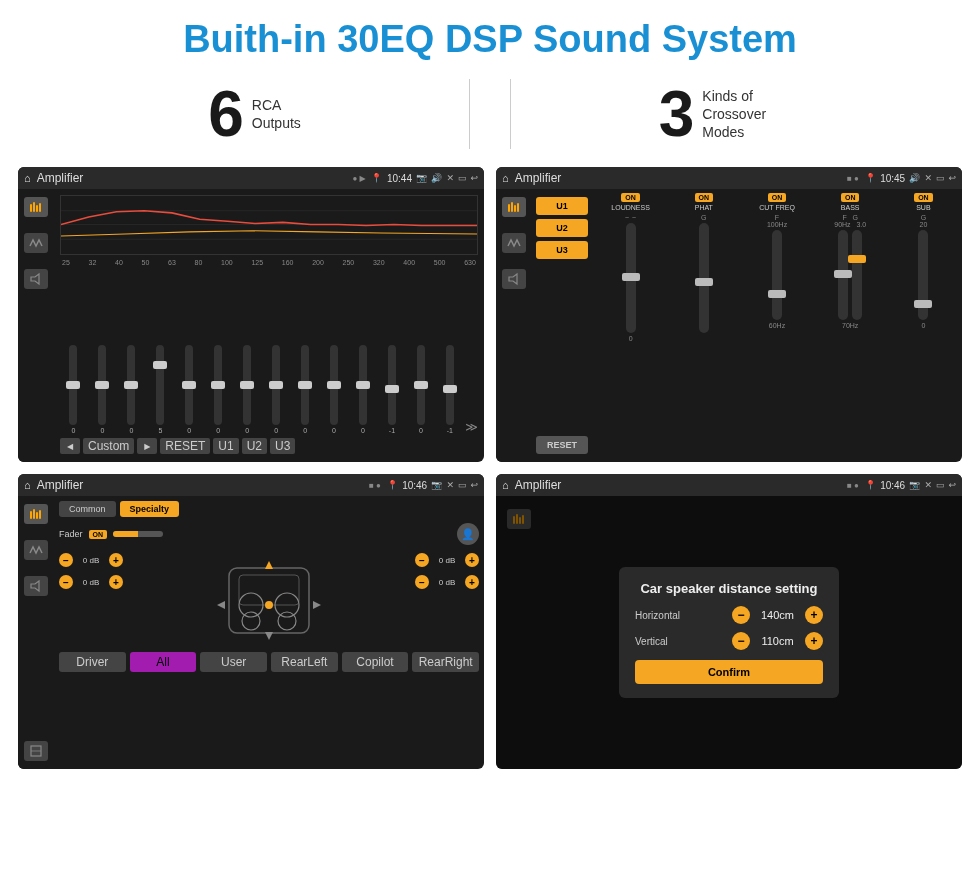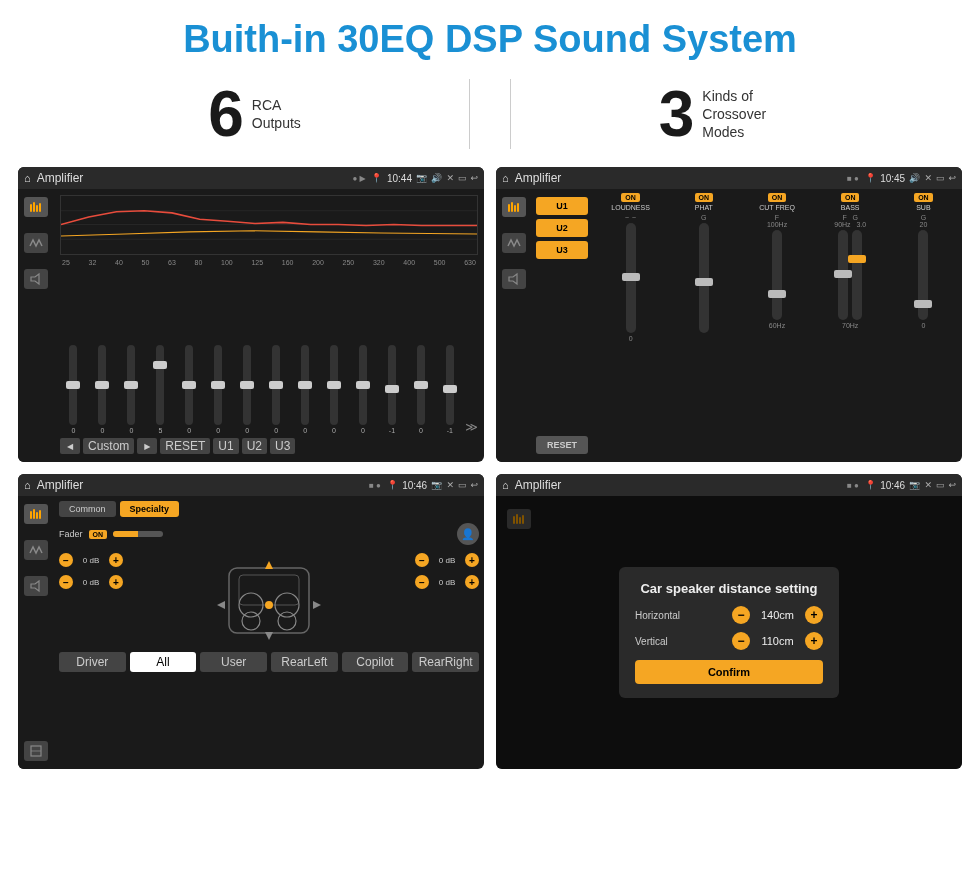--- a/index.html
+++ b/index.html
@@ -409,21 +409,21 @@
       flex: 1;
       background: #444;
       border-radius: 3px;
       padding: 3px;
       font-size: 12px;
       color: #ccc;
       text-align: center;
     }
 
     .bot-btn.active {
-      background: #ffffff;
+      background: #a21caf;
       color: #000;
     }
 
     
     .screen4-content {
       display: flex;
       height: calc(100% - 22px);
       position: relative;
     }
 

